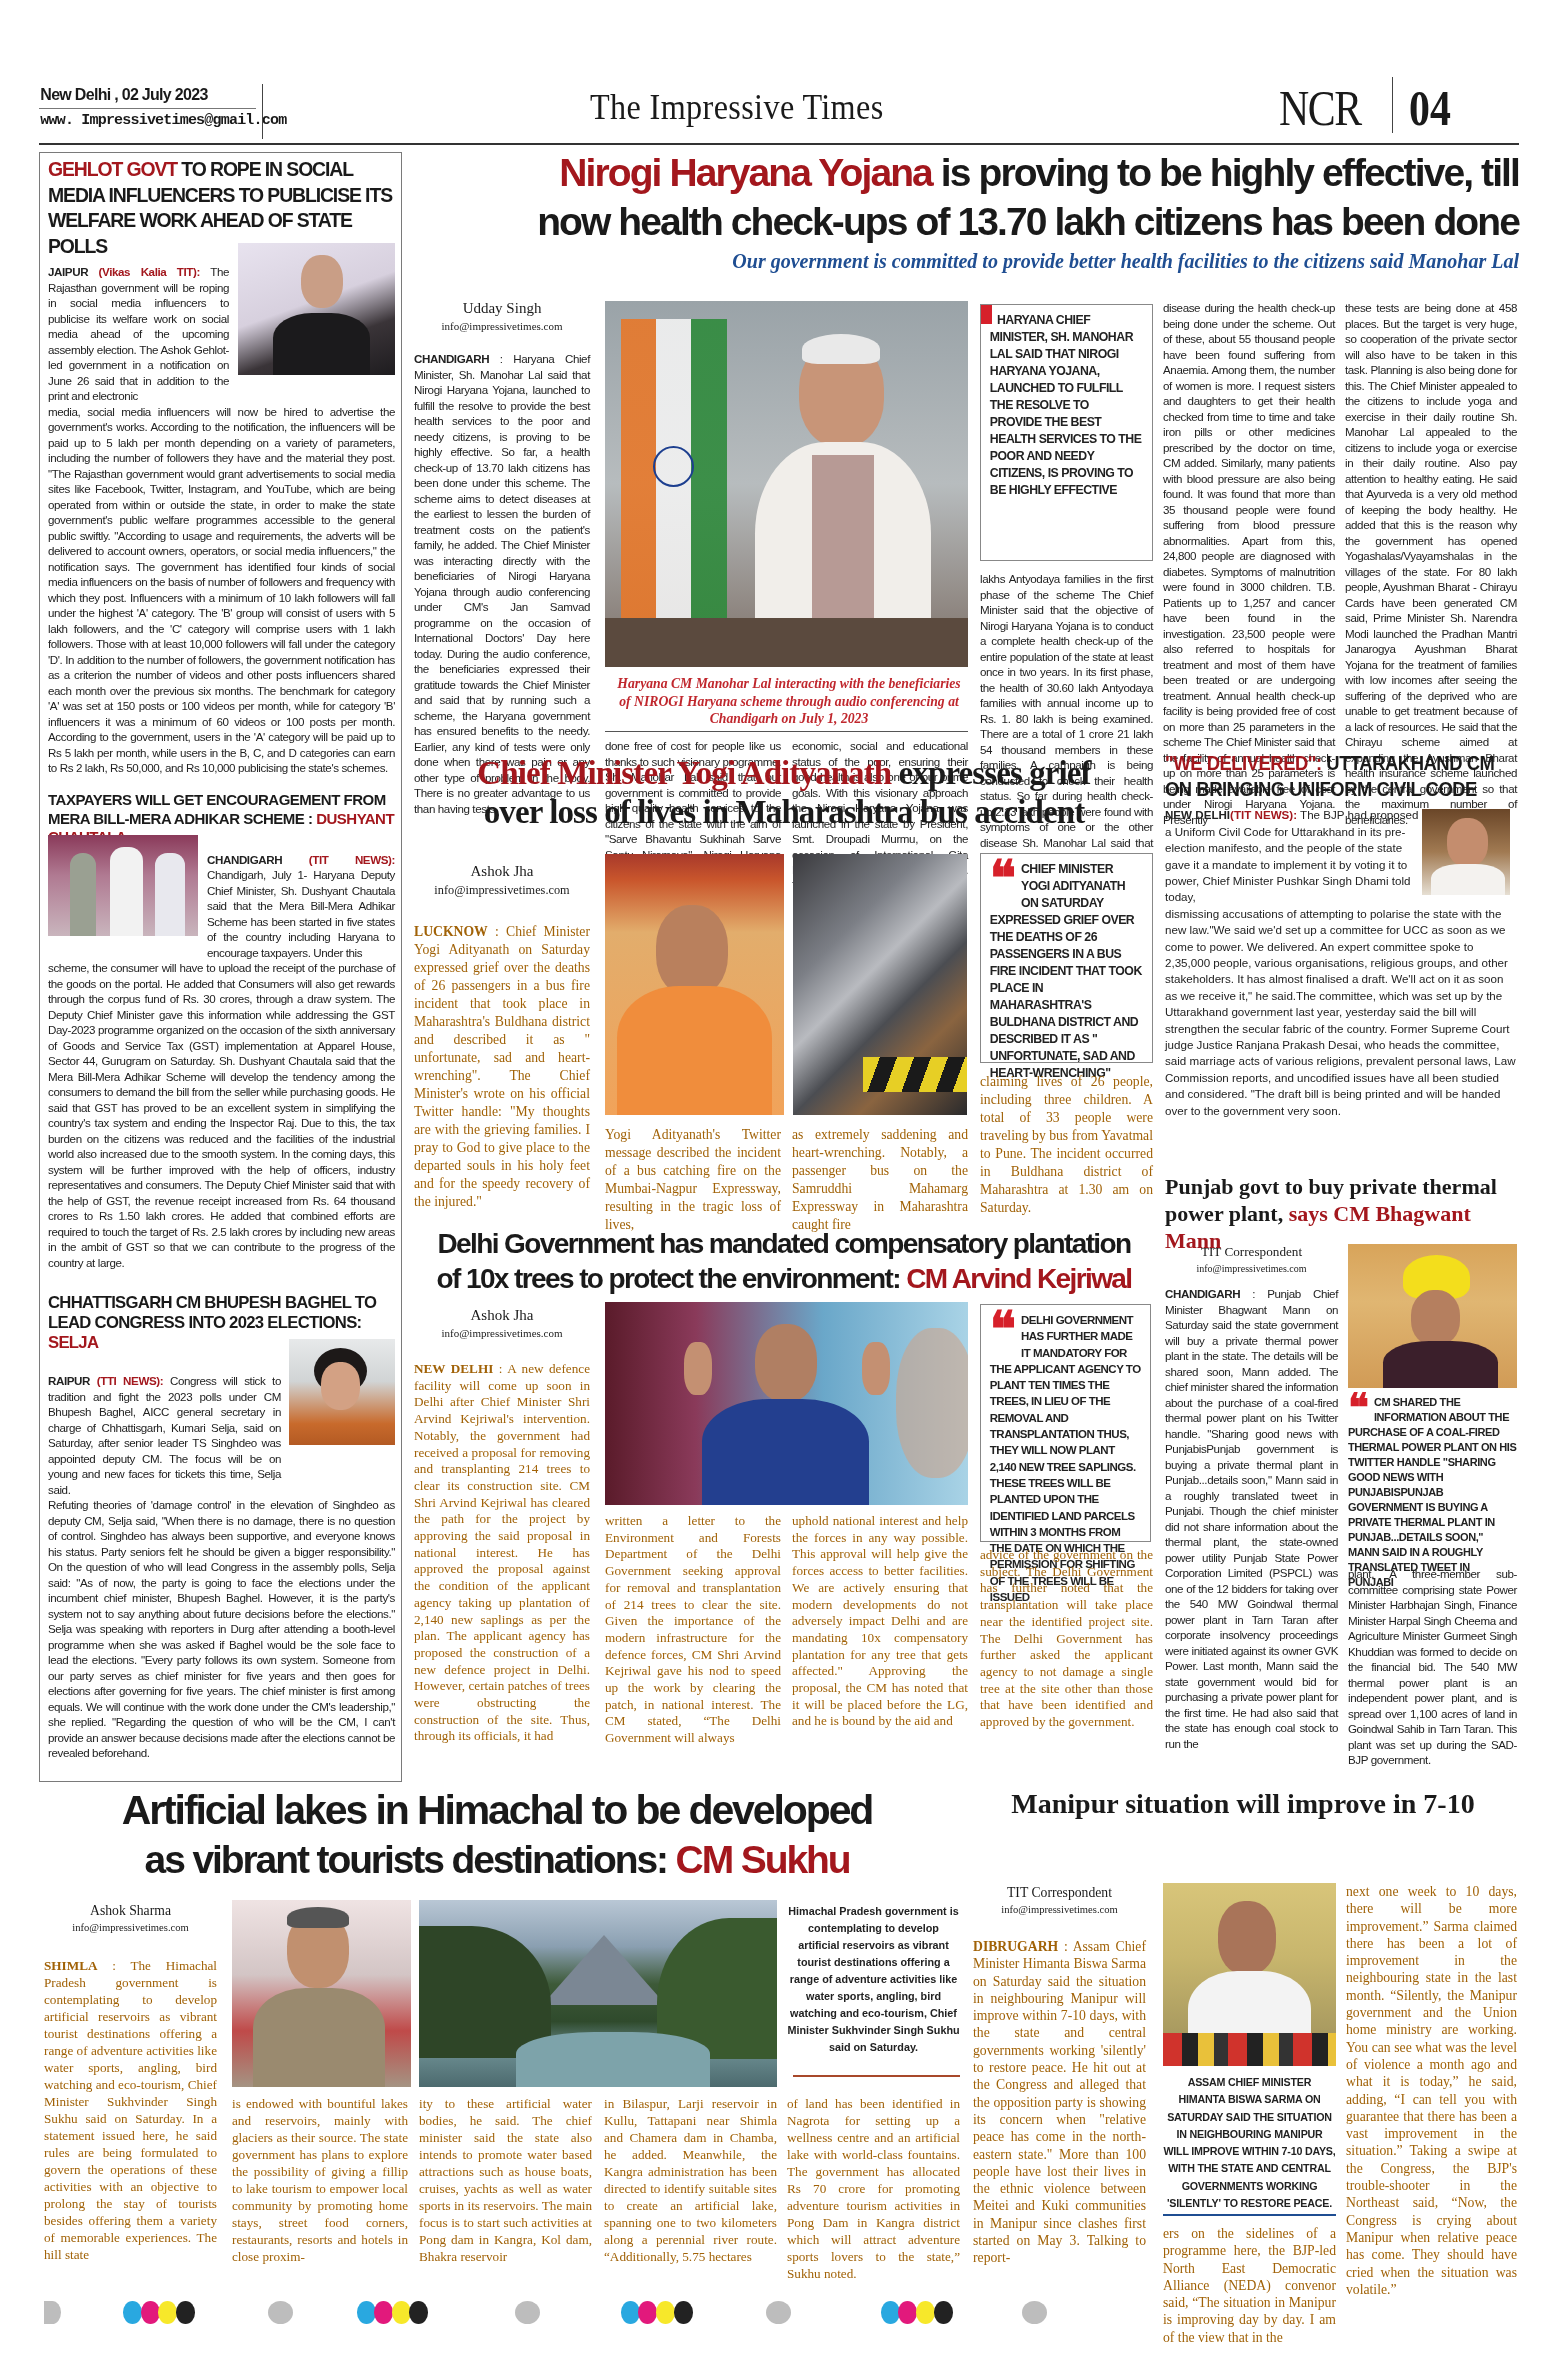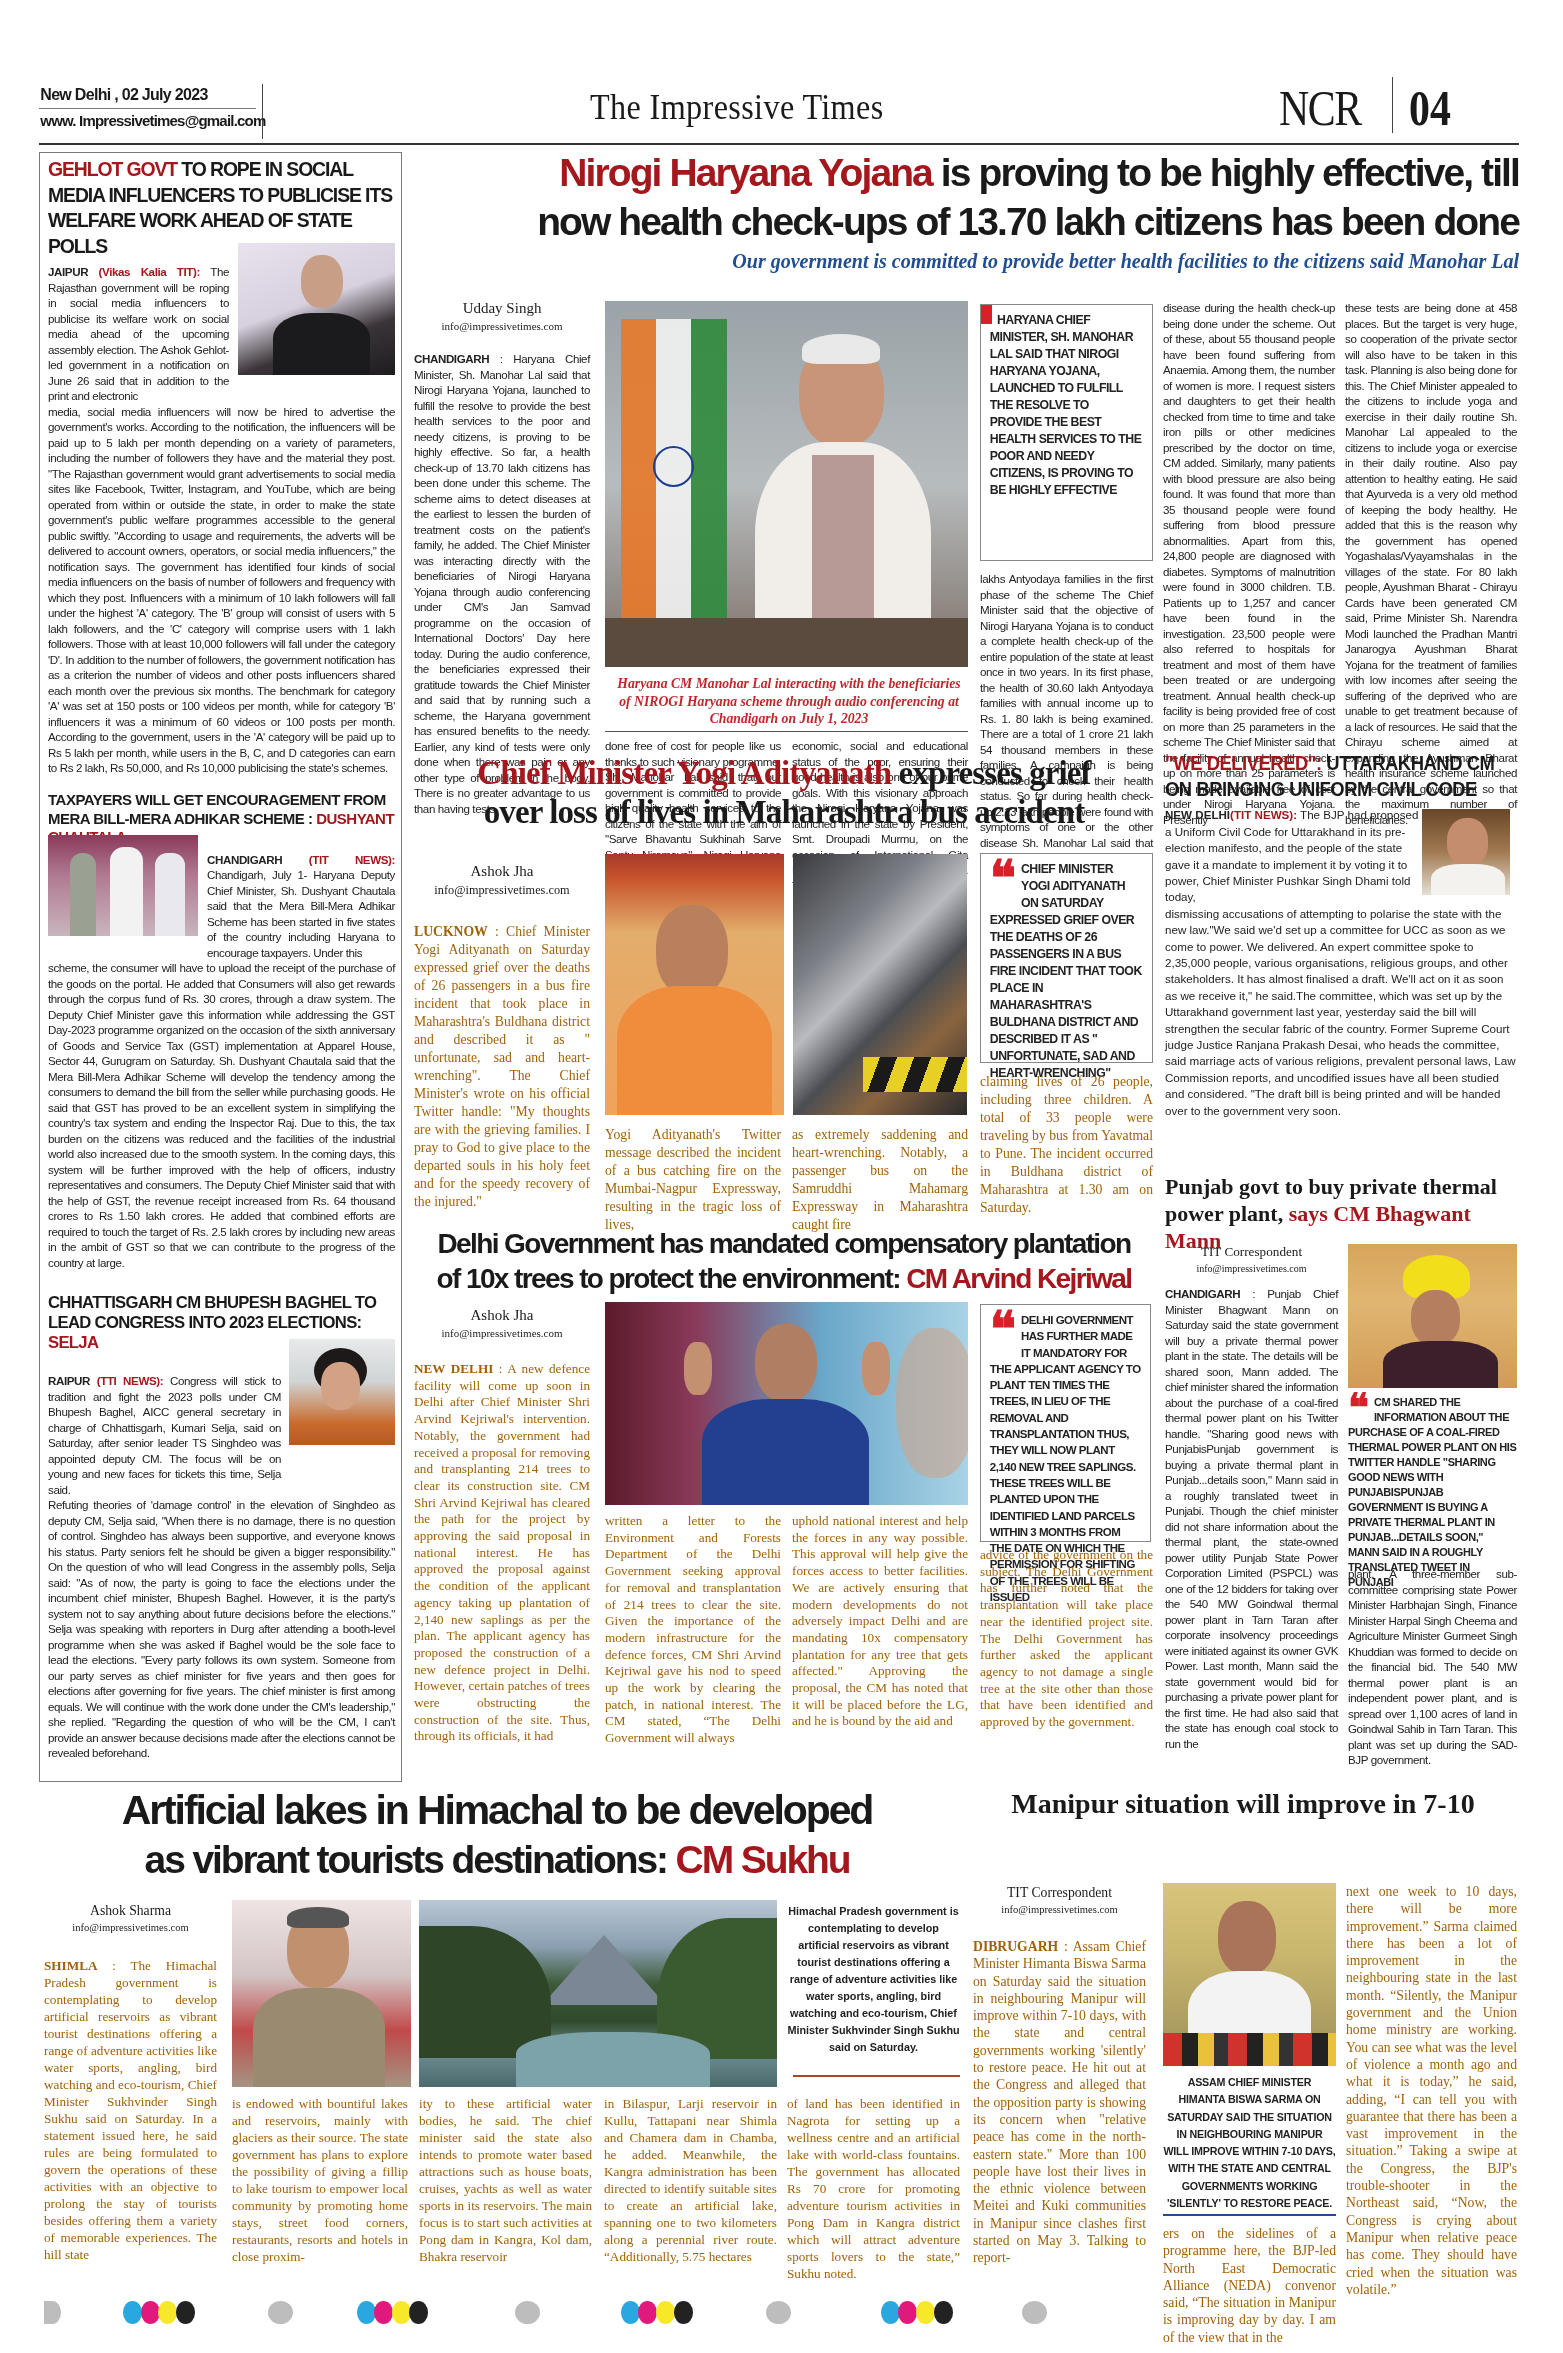--- a/index.html
+++ b/index.html
@@ -24,21 +24,21 @@
   .boxed { position: absolute; border: 1.3px solid #7a7a7a; }
   .reg-mark { position:absolute; width: 19.4px; height: 23px; border-radius: 50%; }
   .dateline { font-weight: bold; }
 </style>
 </head>
 <body>
 
 <div class="abs" style="left:35px; top:84px; width:1489px; height:62px;">
   <div class="abs cond" style="left:5.3px; top:1.8px; font-family:'Liberation Sans',sans-serif; font-weight:bold; font-size:16px; letter-spacing:-0.7px;">New Delhi , 02 July 2023</div>
   <div class="abs" style="left:3.5px; top:24px; width:217px; border-top:1.3px solid #777;"></div>
-  <div class="abs" style="left:5.3px; top:28px; font-family:Liberation Sans, sans-serif; font-weight:bold; font-size:15px; letter-spacing:-0.8px;">www. Impressivetimes@gmail.com</div>
+  <div class="abs" style="left:5.3px; top:28px; font-family:Liberation Mono, monospace; font-weight:bold; font-size:15px; letter-spacing:-0.8px;">www. Impressivetimes@gmail.com</div>
   <div class="abs" style="left:227px; top:0; height:55px; border-left:1.3px solid #444;"></div>
   <div class="abs" style="left:555px; top:3.5px; font-family:'Liberation Serif',serif; font-size:35px; letter-spacing:0.4px; transform:scaleX(0.92); transform-origin:left;">The Impressive Times</div>
   <div class="abs" style="left:1244px; top:-5.3px; font-family:'Liberation Serif',serif; font-size:51px; letter-spacing:-1.8px; transform:scaleX(0.82); transform-origin:left;">NCR</div>
   <div class="abs" style="left:1357px; top:-7px; height:56px; border-left:1.3px solid #444;"></div>
   <div class="abs" style="left:1374px; top:-5.3px; font-family:'Liberation Serif',serif; font-weight:bold; font-size:51px; transform:scaleX(0.82); transform-origin:left;">04</div>
 </div>
 <div class="abs" style="left:39px; top:143px; width:1480px; border-top:2.2px solid #333;"></div>
 
 <div class="boxed" style="left:39px; top:152px; width:363px; height:1630px;"></div>
 

